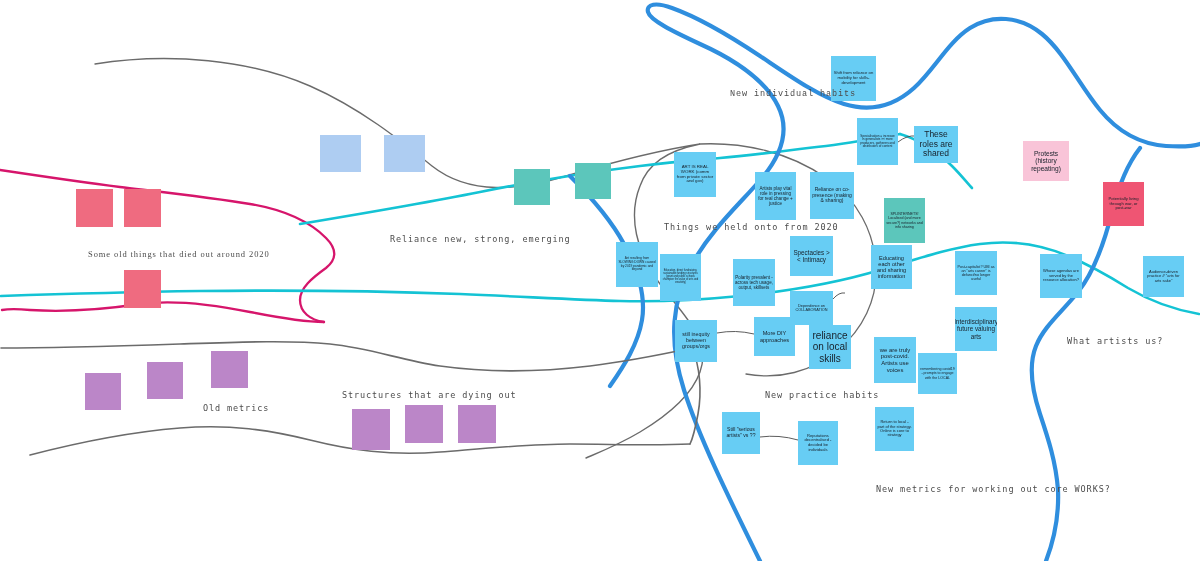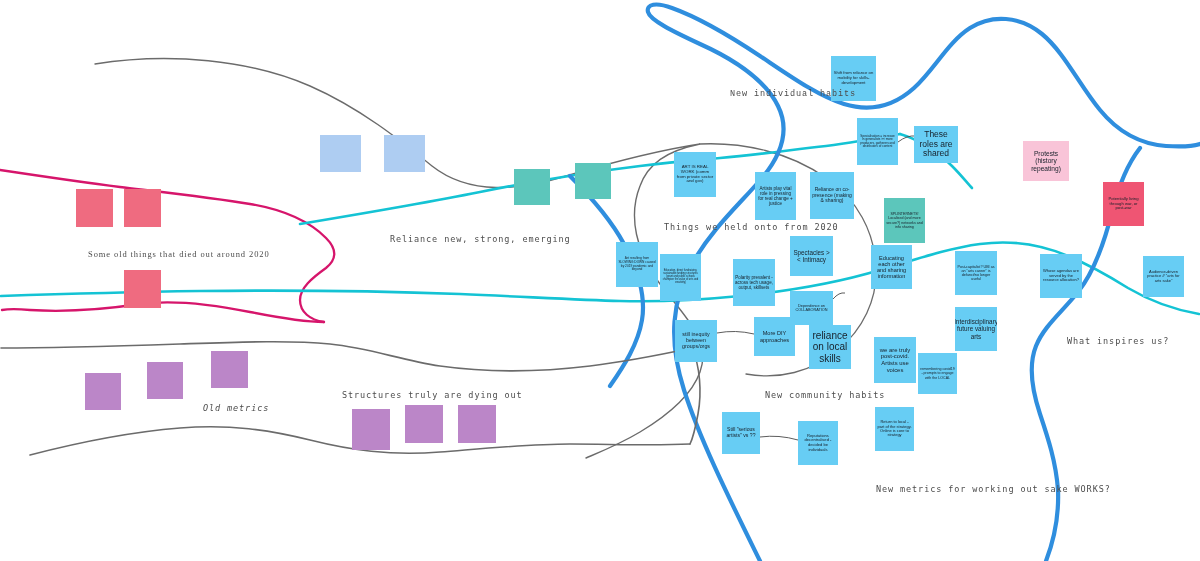--- a/index.html
+++ b/index.html
@@ -151,20 +151,20 @@
       <div class="node" style="left: 918px; top: 353px; width: 39px; height: 41px; background: rgb(103, 205, 244); font-size: 3.6px;">remembering covid19 - prompts to engage with the LOCAL</div>
       <div class="node" style="left: 722px; top: 412px; width: 38px; height: 42px; background: rgb(103, 205, 244); font-size: 5.1px;">Still "serious artists" vs ??</div>
       <div class="node" style="left: 798px; top: 421px; width: 40px; height: 44px; background: rgb(103, 205, 244); font-size: 4.1px;">Reputations decentralised - decided be individuals</div>
       <div class="node" style="left: 875px; top: 407px; width: 39px; height: 44px; background: rgb(103, 205, 244); font-size: 4px;">Return to local - part of the strategy. Online is core to strategy</div>
     </div>
   <div id="label-layer">
       <div class="region-label" style="left: 88px; top: 249px; color: rgb(76, 76, 76); font-family: Liberation Serif, serif;">Some old things that died out around 2020</div>
       <div class="region-label" style="left: 390px; top: 234px; color: rgb(76, 76, 76);">Reliance new, strong, emerging</div>
       <div class="region-label" style="left: 730px; top: 89px; color: rgb(76, 76, 76); font-family: Liberation Mono, monospace;">New individual habits</div>
       <div class="region-label" style="left: 664px; top: 222px; color: rgb(76, 76, 76);">Things we held onto from 2020</div>
-      <div class="region-label" style="left: 203px; top: 403px; color: rgb(76, 76, 76); font-style: italic;">Old metrics</div>
-      <div class="region-label" style="left: 342px; top: 390px; color: rgb(76, 76, 76);">Structures truly are dying out</div>
-      <div class="region-label" style="left: 765px; top: 390px; color: rgb(76, 76, 76);">New community habits</div>
-      <div class="region-label" style="left: 1067px; top: 336px; color: rgb(76, 76, 76);">What inspires us?</div>
-      <div class="region-label" style="left: 876px; top: 484px; color: rgb(76, 76, 76);">New metrics for working out sake WORKS?</div>
+      <div class="region-label" style="left: 203px; top: 403px; color: rgb(76, 76, 76);">Old metrics</div>
+      <div class="region-label" style="left: 342px; top: 390px; color: rgb(76, 76, 76);">Structures that are dying out</div>
+      <div class="region-label" style="left: 765px; top: 390px; color: rgb(76, 76, 76);">New practice habits</div>
+      <div class="region-label" style="left: 1067px; top: 336px; color: rgb(76, 76, 76);">What artists us?</div>
+      <div class="region-label" style="left: 876px; top: 484px; color: rgb(76, 76, 76);">New metrics for working out core WORKS?</div>
     </div>
 
 </div>
 
 </body></html>

